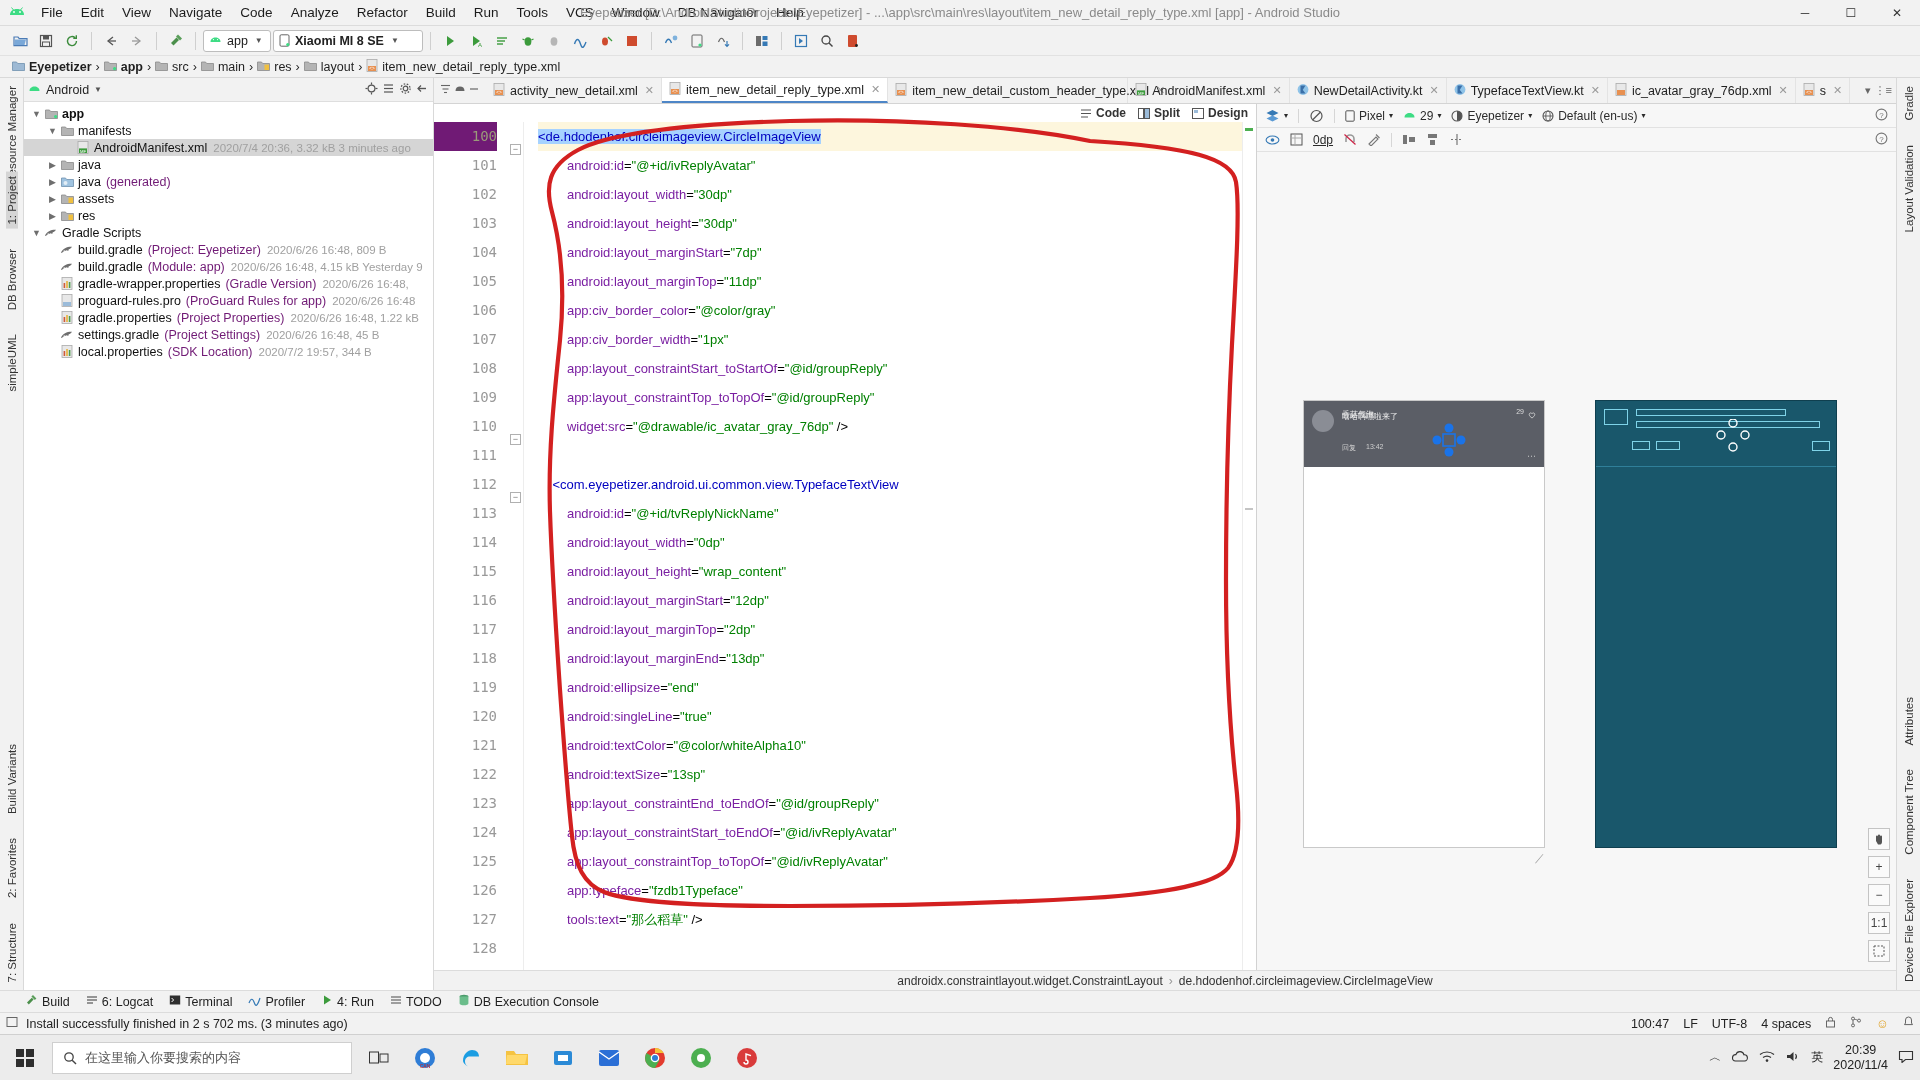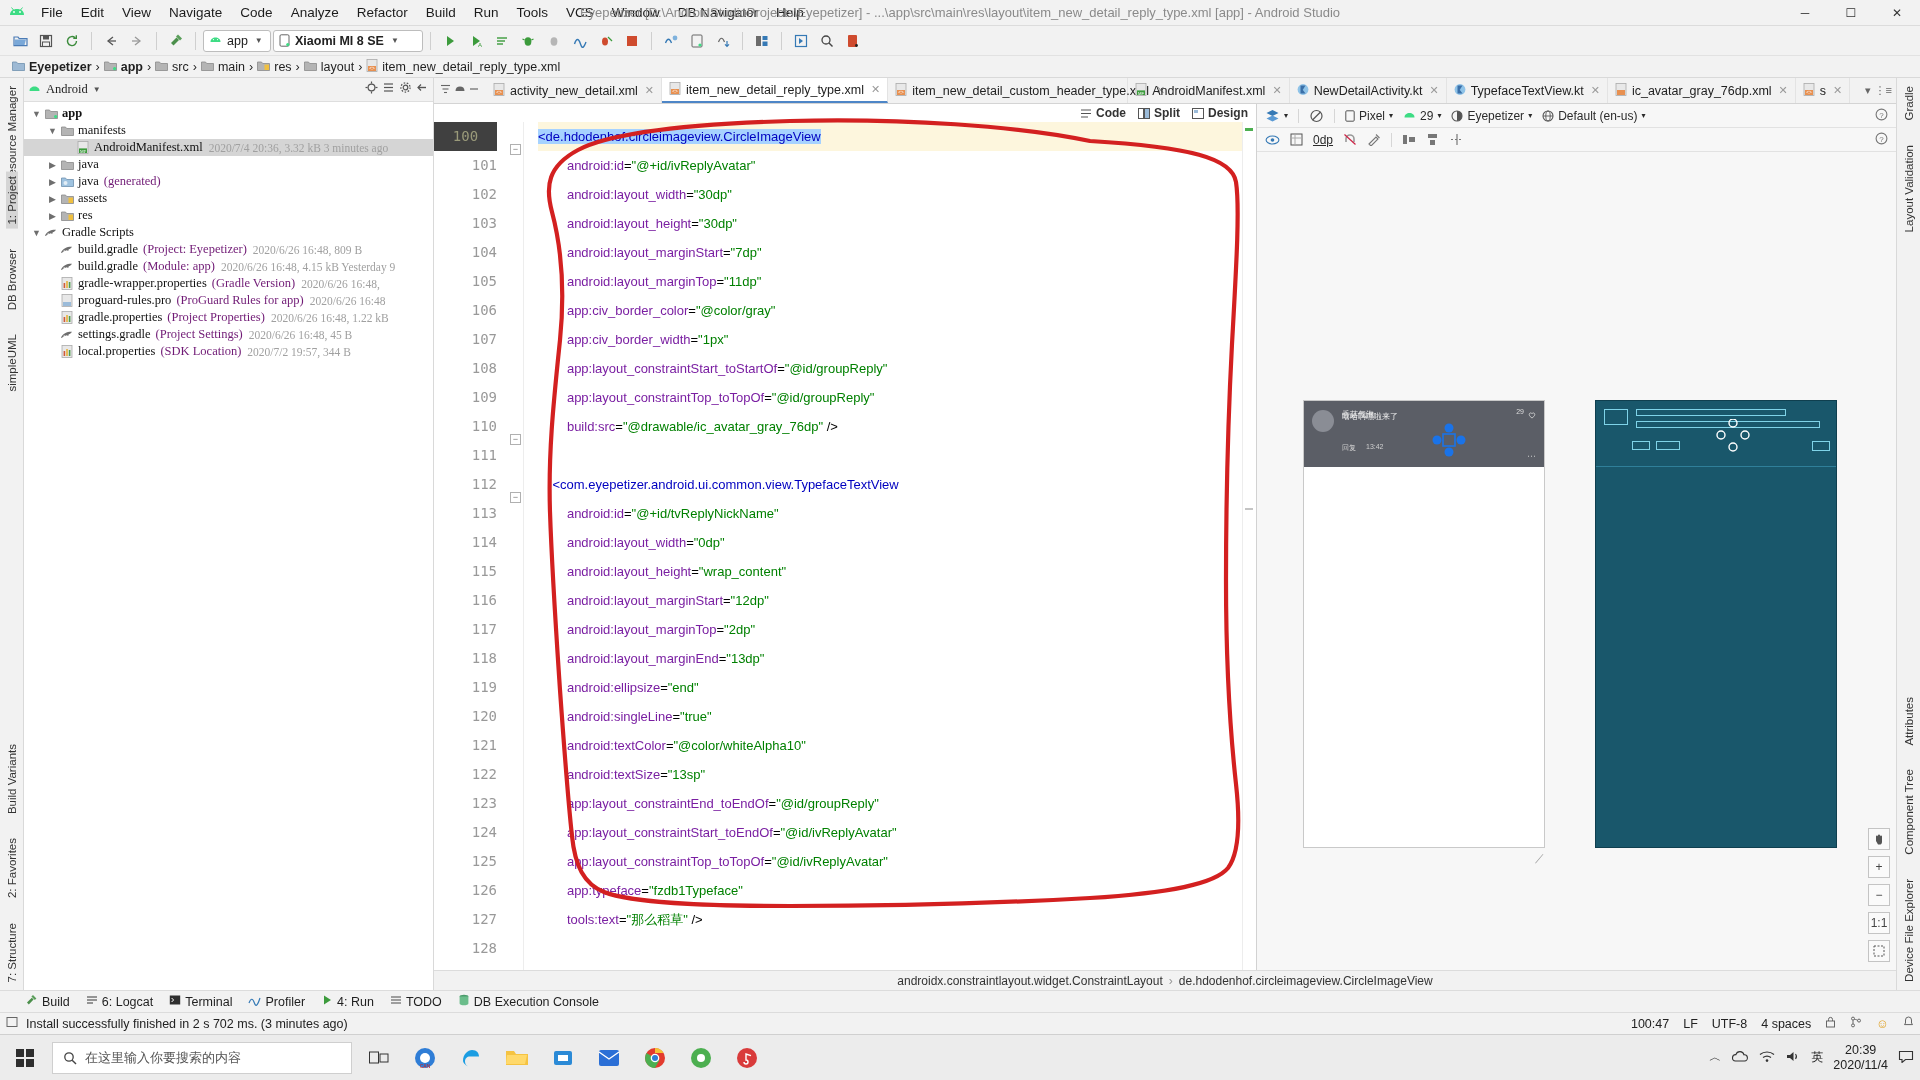--- a/index.html
+++ b/index.html
@@ -60,21 +60,21 @@
   .rail { width:24px; background:#f2f2f2; border-right:1px solid #d9d9d9;
           display:flex; flex-direction:column; justify-content:space-between; align-items:center;
           padding:4px 0; }
   .rail-grp { display:flex; flex-direction:column; align-items:center; gap:16px; }
   .vtext { writing-mode:vertical-rl; transform:rotate(180deg); font-size:11.5px; color:#333; white-space:nowrap;
            padding:4px 0; }
   .vtext.sel { background:#d5d5d5; }
   .vitem { display:flex; flex-direction:column-reverse; align-items:center; gap:3px; }
 
   
-  .project-panel { width:410px; background:#fff; display:flex; flex-direction:column; border-right:1px solid #d9d9d9;font-family:Liberation Serif, serif;}
+  .project-panel { width:410px; background:#fff; display:flex; flex-direction:column; border-right:1px solid #d9d9d9;}
   .pp-header {
     height:24px; background:#f2f2f2; display:flex; align-items:center; padding:0 4px; gap:6px;
     border-bottom:1px solid #dedede;
   }
   .pp-title { font-size:12.5px; display:flex; align-items:center; gap:5px; }
   .pp-tools { margin-left:auto; display:flex; gap:4px; align-items:center; color:#555; }
   .pp-tree { flex:1; overflow:hidden; padding-top:3px; font-size:12.5px; }
   .trow { height:17px; display:flex; align-items:center; white-space:nowrap; padding-left:4px; }
   .trow.sel { background:#d5d5d5; }
   .tw { width:13px; display:inline-flex; justify-content:center; align-items:center; color:#6e6e6e; font-size:9px;}
@@ -105,21 +105,21 @@
   .code-pane { flex:1; position:relative; background:#fff; min-width:0; overflow:hidden; }
   .mode-switch { position:absolute; right:8px; top:2px; display:flex; gap:12px; font-size:12px; z-index:6; align-items:center;}
   .mode-switch span { display:flex; align-items:center; gap:4px; color:#333;}
   .mode-switch .on { font-weight:bold; }
   .code-body { display:flex; height:100%; }
   .gutter {
     width:72px; background:#fff; text-align:right; padding-right:9px;
     font-family:"DejaVu Sans Mono", monospace; font-size:14px; line-height:29px; color:#999;
     user-select:none; position:relative;
   }
-  .gutter .ln.hl { background:#404040; color:#9a9a7a; display:block;text-align:center;}
+  .gutter .ln.hl { background:#701a75; color:#9a9a7a; display:block;}
   .fold-col { width:18px; background:#fff; border-right:1px solid #ededed; position:relative;}
   .fold { position:absolute; left:4px; width:11px; height:11px; border:1px solid #b0b0b0;
           color:#777; font-size:9px; text-align:center; line-height:9px; background:#fff;}
   .codelines { flex:1; padding-left:14px; position:relative; overflow:hidden;}
   .cl { height:29px; line-height:29px; white-space:pre; }
   .cl.hlline { background:#fdf6dd; }
   .tag   { color:#0000c0; }
   .attr  { color:#7a1fa2; }
   .val   { color:#008000; }
   .punc  { color:#000; }
@@ -833,21 +833,21 @@
                 <div class="cl hlline"><span class="tag selbg">&lt;de.hdodenhof.circleimageview.CircleImageView</span></div>
                 <div class="cl">&nbsp;&nbsp;&nbsp;&nbsp;&nbsp;&nbsp;&nbsp;&nbsp;<span class="attr">android:id</span><span class="punc">=</span><span class="val">"@+id/ivReplyAvatar"</span></div>
                 <div class="cl">&nbsp;&nbsp;&nbsp;&nbsp;&nbsp;&nbsp;&nbsp;&nbsp;<span class="attr">android:layout_width</span><span class="punc">=</span><span class="val">"30dp"</span></div>
                 <div class="cl">&nbsp;&nbsp;&nbsp;&nbsp;&nbsp;&nbsp;&nbsp;&nbsp;<span class="attr">android:layout_height</span><span class="punc">=</span><span class="val">"30dp"</span></div>
                 <div class="cl">&nbsp;&nbsp;&nbsp;&nbsp;&nbsp;&nbsp;&nbsp;&nbsp;<span class="attr">android:layout_marginStart</span><span class="punc">=</span><span class="val">"7dp"</span></div>
                 <div class="cl">&nbsp;&nbsp;&nbsp;&nbsp;&nbsp;&nbsp;&nbsp;&nbsp;<span class="attr">android:layout_marginTop</span><span class="punc">=</span><span class="val">"11dp"</span></div>
                 <div class="cl">&nbsp;&nbsp;&nbsp;&nbsp;&nbsp;&nbsp;&nbsp;&nbsp;<span class="attr">app:civ_border_color</span><span class="punc">=</span><span class="val">"@color/gray"</span></div>
                 <div class="cl">&nbsp;&nbsp;&nbsp;&nbsp;&nbsp;&nbsp;&nbsp;&nbsp;<span class="attr">app:civ_border_width</span><span class="punc">=</span><span class="val">"1px"</span></div>
                 <div class="cl">&nbsp;&nbsp;&nbsp;&nbsp;&nbsp;&nbsp;&nbsp;&nbsp;<span class="attr">app:layout_constraintStart_toStartOf</span><span class="punc">=</span><span class="val">"@id/groupReply"</span></div>
                 <div class="cl">&nbsp;&nbsp;&nbsp;&nbsp;&nbsp;&nbsp;&nbsp;&nbsp;<span class="attr">app:layout_constraintTop_toTopOf</span><span class="punc">=</span><span class="val">"@id/groupReply"</span></div>
-                <div class="cl">&nbsp;&nbsp;&nbsp;&nbsp;&nbsp;&nbsp;&nbsp;&nbsp;<span class="attr">build:src</span><span class="punc">=</span><span class="val">"@drawable/ic_avatar_gray_76dp"</span><span class="punc"> /&gt;</span></div>
+                <div class="cl">&nbsp;&nbsp;&nbsp;&nbsp;&nbsp;&nbsp;&nbsp;&nbsp;<span class="attr">widget:src</span><span class="punc">=</span><span class="val">"@drawable/ic_avatar_gray_76dp"</span><span class="punc"> /&gt;</span></div>
                 <div class="cl">&nbsp;</div>
                 <div class="cl">&nbsp;&nbsp;&nbsp;&nbsp;<span class="tag">&lt;com.eyepetizer.android.ui.common.view.TypefaceTextView</span></div>
                 <div class="cl">&nbsp;&nbsp;&nbsp;&nbsp;&nbsp;&nbsp;&nbsp;&nbsp;<span class="attr">android:id</span><span class="punc">=</span><span class="val">"@+id/tvReplyNickName"</span></div>
                 <div class="cl">&nbsp;&nbsp;&nbsp;&nbsp;&nbsp;&nbsp;&nbsp;&nbsp;<span class="attr">android:layout_width</span><span class="punc">=</span><span class="val">"0dp"</span></div>
                 <div class="cl">&nbsp;&nbsp;&nbsp;&nbsp;&nbsp;&nbsp;&nbsp;&nbsp;<span class="attr">android:layout_height</span><span class="punc">=</span><span class="val">"wrap_content"</span></div>
                 <div class="cl">&nbsp;&nbsp;&nbsp;&nbsp;&nbsp;&nbsp;&nbsp;&nbsp;<span class="attr">android:layout_marginStart</span><span class="punc">=</span><span class="val">"12dp"</span></div>
                 <div class="cl">&nbsp;&nbsp;&nbsp;&nbsp;&nbsp;&nbsp;&nbsp;&nbsp;<span class="attr">android:layout_marginTop</span><span class="punc">=</span><span class="val">"2dp"</span></div>
                 <div class="cl">&nbsp;&nbsp;&nbsp;&nbsp;&nbsp;&nbsp;&nbsp;&nbsp;<span class="attr">android:layout_marginEnd</span><span class="punc">=</span><span class="val">"13dp"</span></div>
                 <div class="cl">&nbsp;&nbsp;&nbsp;&nbsp;&nbsp;&nbsp;&nbsp;&nbsp;<span class="attr">android:ellipsize</span><span class="punc">=</span><span class="val">"end"</span></div>
                 <div class="cl">&nbsp;&nbsp;&nbsp;&nbsp;&nbsp;&nbsp;&nbsp;&nbsp;<span class="attr">android:singleLine</span><span class="punc">=</span><span class="val">"true"</span></div>

